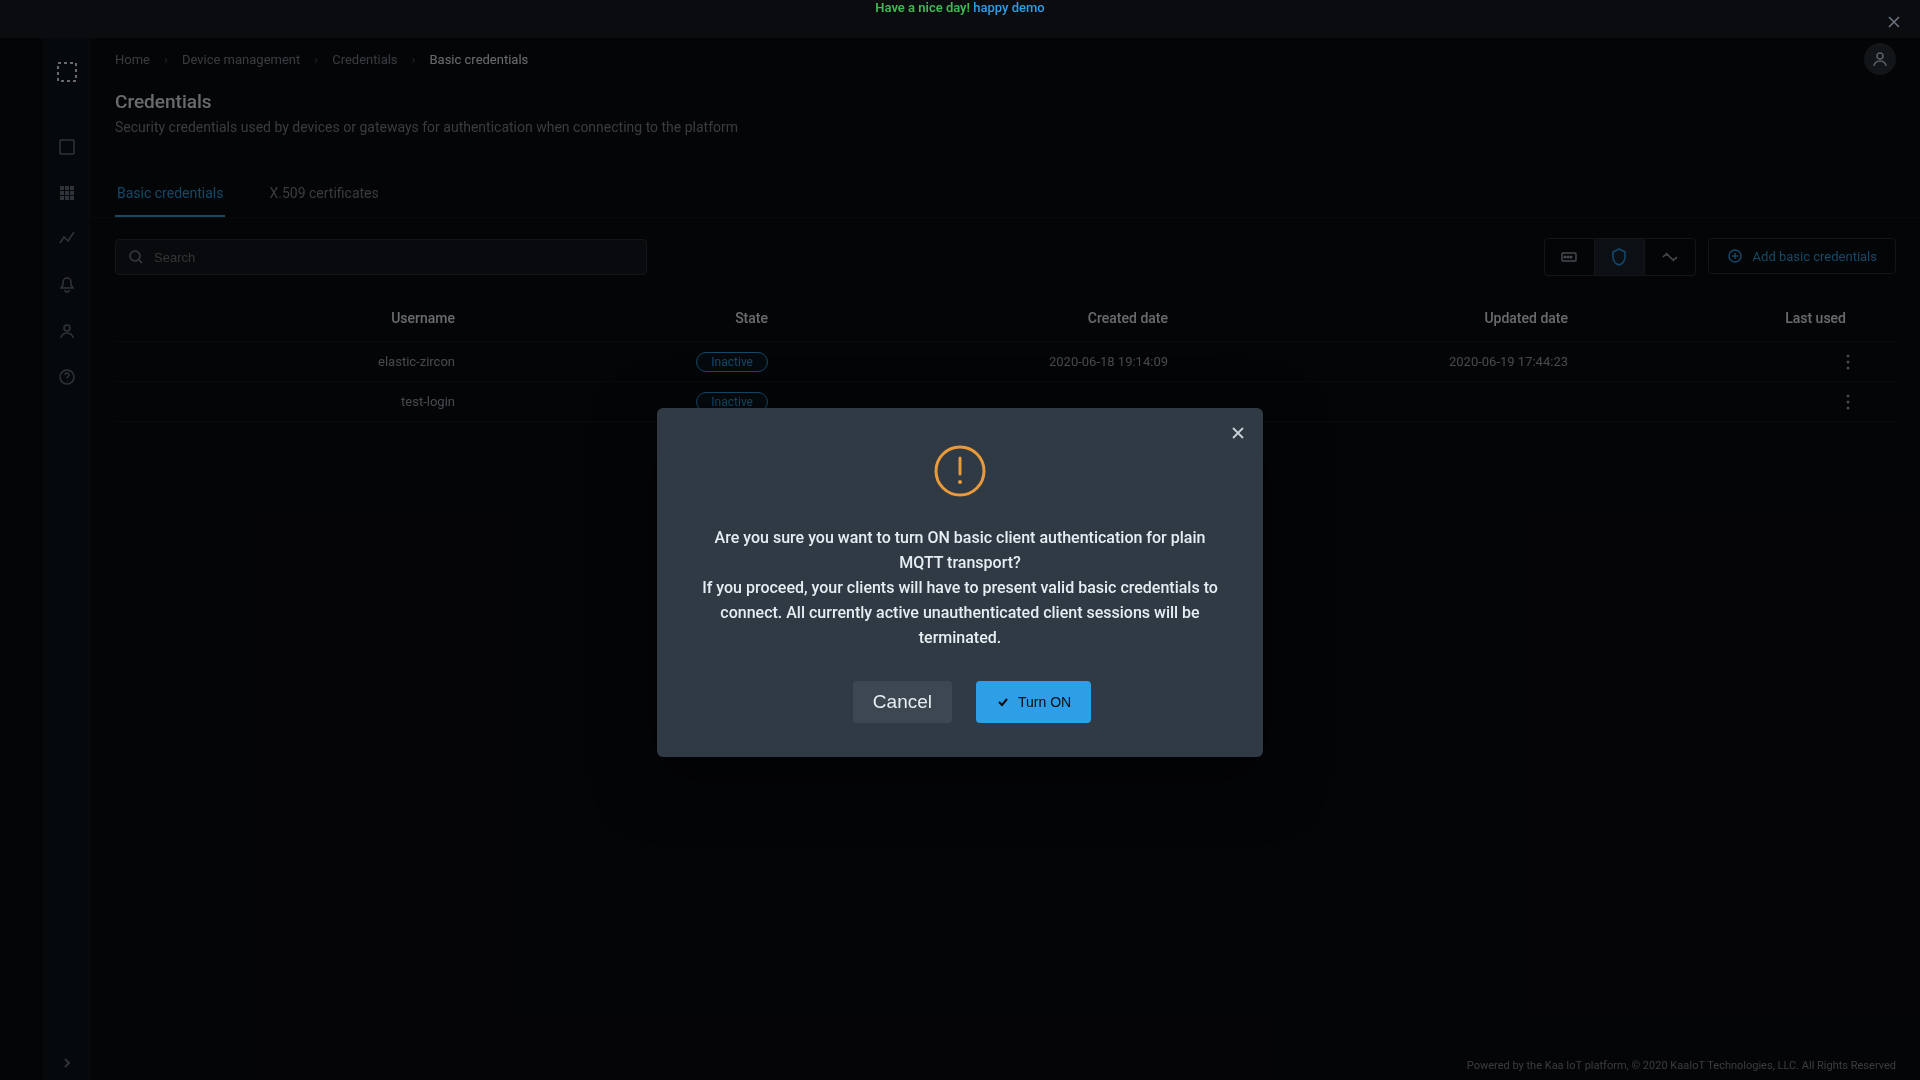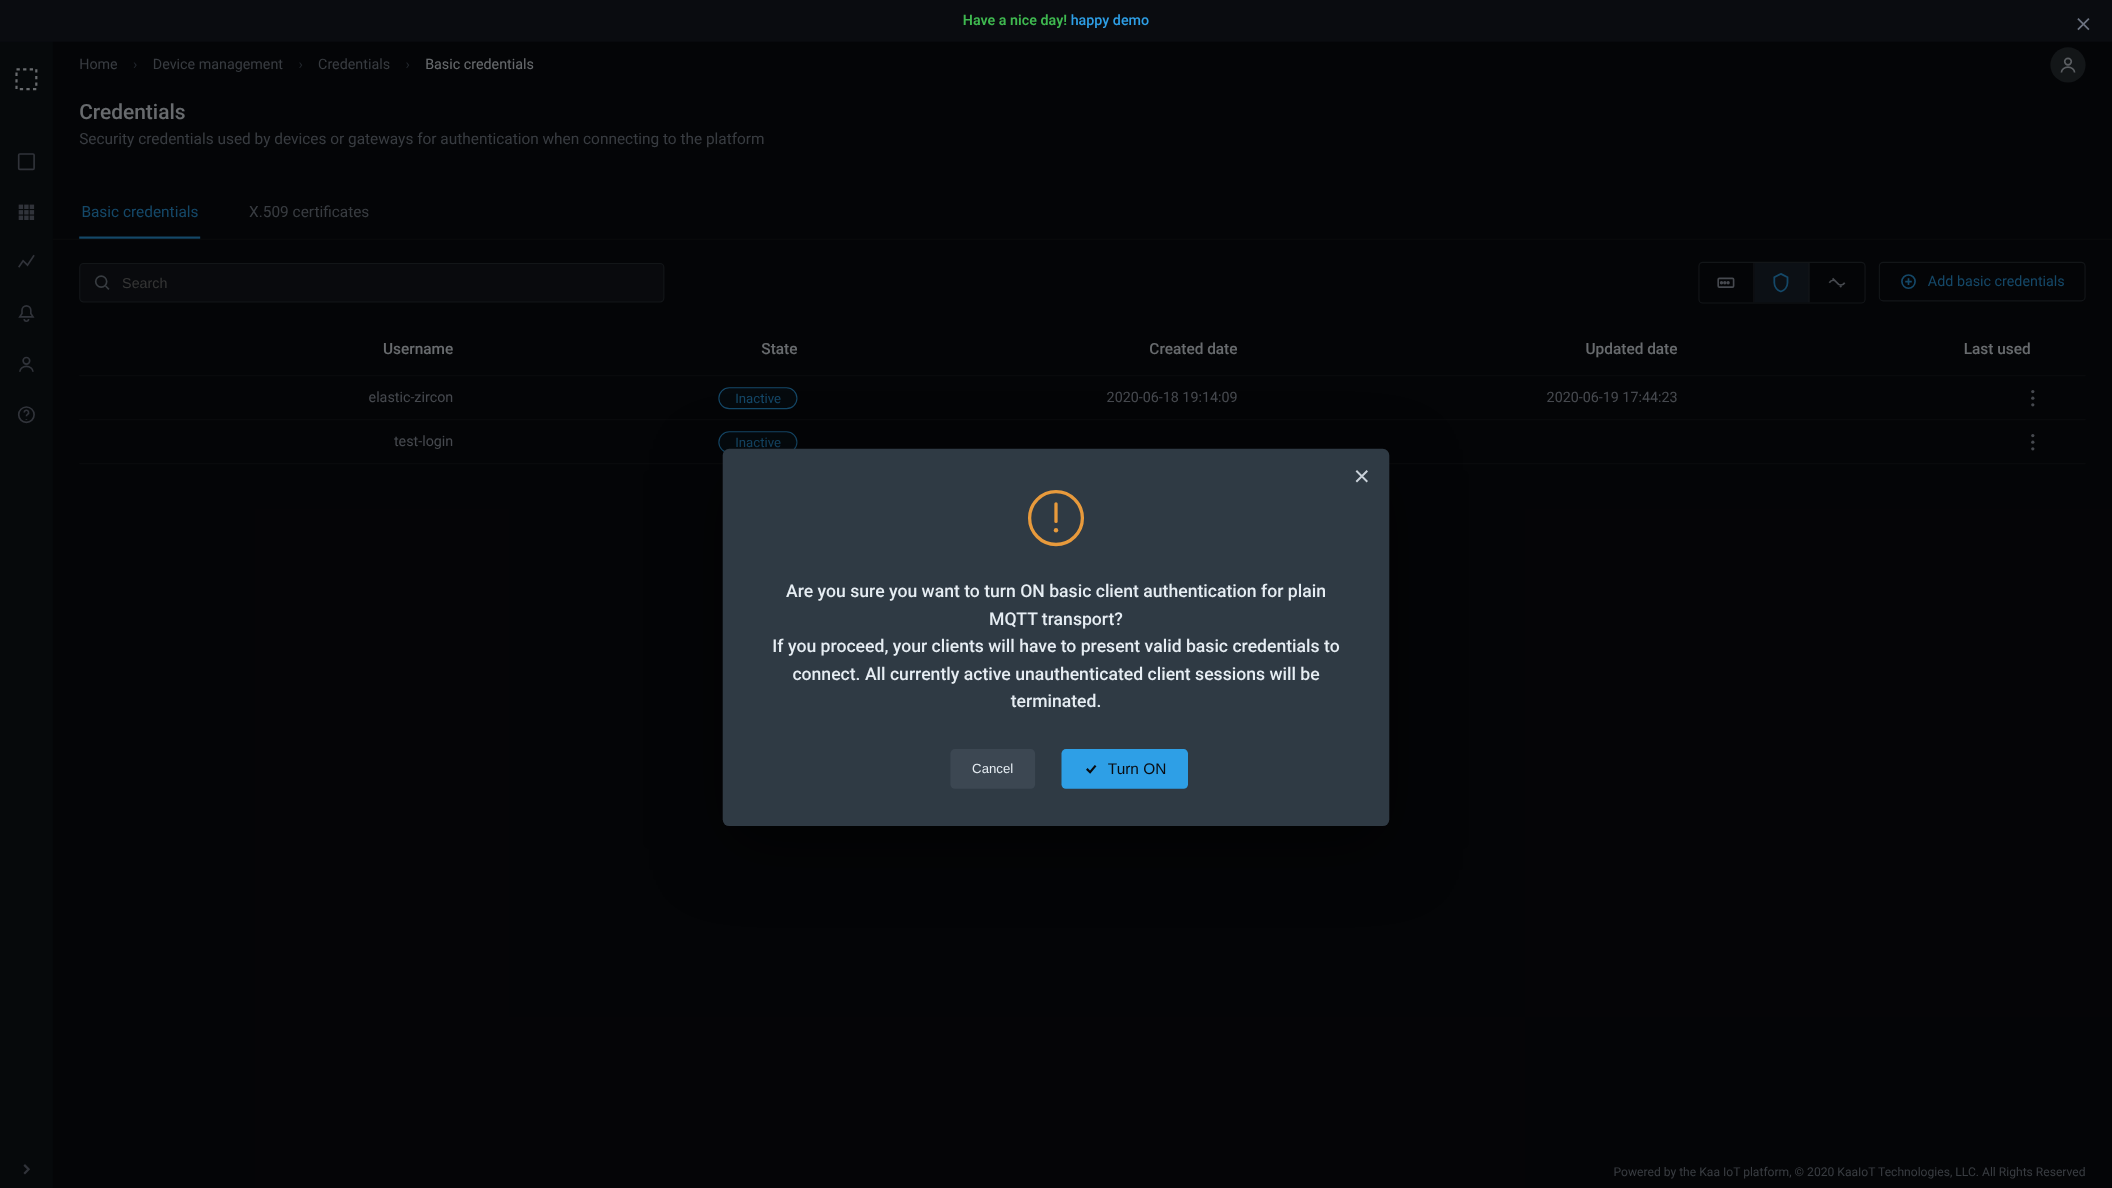--- a/index.html
+++ b/index.html
@@ -1,23 +1,23 @@
 <!DOCTYPE html>
 <html><head>
 <meta charset="utf-8">
 <style>
 * { margin: 0; padding: 0; box-sizing: border-box; }
 html, body { width: 1920px; height: 1080px; overflow: hidden; font-family: -apple-system, BlinkMacSystemFont, 'Segoe UI', Roboto, sans-serif; background: #0a0c10; color: #c9d1d9; }
 
-.banner { width: 100%; height: 38px; display: flex; align-items: center; justify-content: center; font-size: 13px; background: #0a0c10; position: relative; }
+.banner { width: 100%; height: 38px; display: flex; align-items: flex-start; justify-content: center; font-size: 13px; background: #0a0c10; position: relative; }
 .banner .green { color: #3fb950; font-weight: 600; }
 .banner .blue { color: #2e9fe6; font-weight: 500; }
 .banner-close { position: absolute; right: 18px; top: 14px; color: #6b7280; cursor: pointer; }
 
-.shell { display: flex; width: 100%; height: 1042px; position: relative; }
+.shell { display: flex; width: 100%; height: 1042px; position: relative; padding-left: 43px; }
 
 .sidebar { width: 48px; background: #0f1419; display: flex; flex-direction: column; align-items: center; padding-top: 10px; gap: 0; position: relative; }
 .sidebar .logo { width: 24px; height: 24px; margin: 12px 0 40px 0; display:flex; align-items:center; justify-content:center; }
 .sidebar .nav-item { width: 48px; height: 46px; display: flex; align-items: center; justify-content: center; color: #6b7280; cursor: pointer; }
 .sidebar .expand { position: absolute; bottom: 10px; left: 0; right: 0; display: flex; justify-content: center; color: #6b7280; cursor: pointer; }
 
 .main { flex: 1; display: flex; flex-direction: column; position: relative; }
 
 .topbar { height: 42px; display: flex; align-items: center; padding: 0 24px 0 24px; justify-content: space-between; }
 .breadcrumb { display: flex; align-items: center; gap: 14px; font-size: 13px; color: #7d8590; }
@@ -61,21 +61,21 @@
 
 .footer { position: absolute; bottom: 8px; right: 24px; font-size: 11px; color: #7d8590; }
 
 .overlay { position: absolute; inset: 0; background: rgba(0,0,0,0.55); display: flex; align-items: flex-start; justify-content: center; padding-top: 370px; }
 .dialog { width: 606px; background: #2f3a44; border-radius: 6px; padding: 36px 40px 34px 40px; position: relative; box-shadow: 0 20px 60px rgba(0,0,0,0.5); }
 .dialog-close { position: absolute; top: 16px; right: 16px; color: #c9d1d9; cursor: pointer; }
 .dialog-icon { display: flex; justify-content: center; margin-bottom: 28px; }
 .dialog-icon svg { width: 54px; height: 54px; }
 .dialog-text { text-align: center; font-size: 16px; line-height: 1.56; color: #e6edf3; font-weight: 500; }
 .dialog-actions { display: flex; justify-content: center; gap: 24px; margin-top: 30px; }
-.btn-cancel { background: #3c4752; color: #e6edf3; border: none; border-radius: 4px; padding: 10px 20px; font-size: 12px; cursor: pointer; margin-left: 24px; }
+.btn-cancel { background: #3c4752; color: #e6edf3; border: none; border-radius: 4px; padding: 10px 20px; font-size: 19px; cursor: pointer; margin-left: 24px; }
 .btn-primary { background: #2e9fe6; color: #0a0c10; border: none; border-radius: 4px; padding: 10px 20px; font-size: 14px; cursor: pointer; display: flex; align-items: center; gap: 8px; }
 
 svg { display: block; }
 </style>
 </head>
 <body>
 
 <div class="banner">
   <span><span class="green">Have a nice day!</span> <span class="blue">happy demo</span></span>
   <span class="banner-close">

